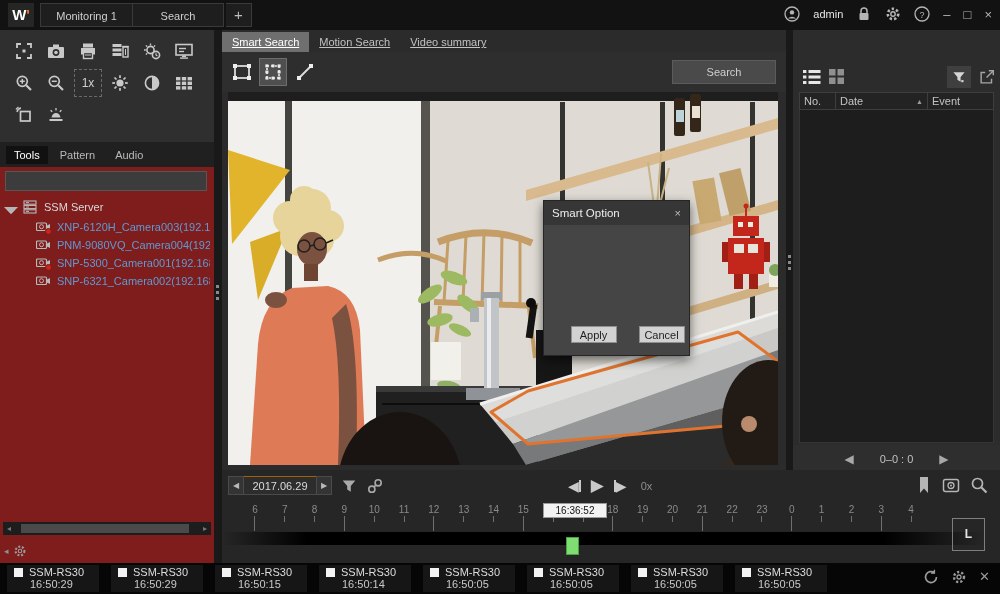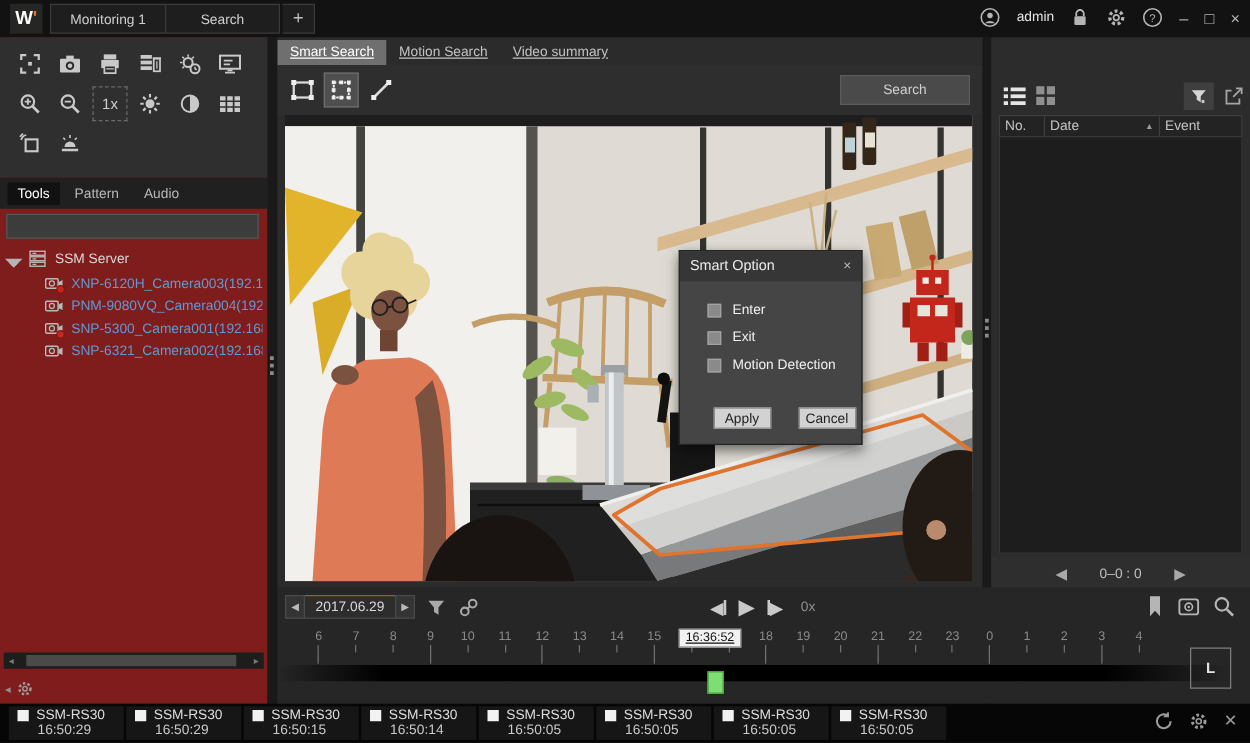--- a/index.html
+++ b/index.html
@@ -86,21 +86,21 @@
   .tr-ic .bar { width:2px; height:12px; background:#c9c9c9; }
   .speed { color:#8f8f8f; margin-left:4px; }
   .pb-right { position:absolute; right:12px; top:6px; display:flex; gap:10px; }
   .tl-labels { position:absolute; left:18px; top:34px; width:686px; display:flex; }
   .tick { flex:1 1 0; display:flex; flex-direction:column; align-items:center; }
   .tick .tl { color:#8a8a8a; font-size:10px; height:12px; }
   .tick .tline { width:1px; height:6px; background:#6f6f6f; }
   .tick.major .tline { height:15px; }
   .tl-band { position:absolute; left:0; top:62px; width:770px; height:13px;
     background:linear-gradient(to right, rgba(0,0,0,0) 0%, #000 11%, #000 86%, rgba(0,0,0,0) 99%); }
-  .tl-tip { position:absolute; left:321px; top:33px; width:50px; height:15px; background:#f2f2f2; border:1px solid #9a9a9a; color:#111; font-size:10px; text-align:center; line-height:14px; z-index:3;text-decoration:underline; }
+  .tl-tip { position:absolute; left:321px; top:33px; width:64px; height:15px; background:#f2f2f2; border:1px solid #9a9a9a; color:#111; font-size:10px; text-align:center; line-height:14px; z-index:3; }
   .tl-marker { position:absolute; left:344px; top:67px; width:13px; height:18px; background:#7ede72; border:1px solid #49a33e; z-index:2; }
   .live-btn { position:absolute; left:730px; top:48px; width:33px; height:33px; border:1px solid #7e7e7e; color:#e2e2e2; font-weight:bold; text-align:center; line-height:31px; font-size:12px; }
 
   
   .right-panel { position:absolute; left:793px; top:30px; width:207px; height:442px; background:#2c2c2c; }
   .rp-tools { position:absolute; left:7px; top:36px; width:193px; height:24px; }
   .rp-ic { position:absolute; top:2px; }
   .rp-chip { position:absolute; left:147px; top:0; width:24px; height:22px; background:#3f3f3f; display:flex; align-items:center; justify-content:center; }
   .rp-table-head { position:absolute; left:6px; top:62px; width:195px; height:18px; display:flex; background:#232323; border:1px solid #3e3e3e; color:#c4c4c4; }
   .col { padding:2px 4px; border-right:1px solid #3e3e3e; display:flex; align-items:center; justify-content:space-between; }
@@ -587,37 +587,20 @@
           <circle cx="521" cy="332" r="8" fill="#b98a6e"></circle>
         </g>
       </svg>
 
       
       <div class="dialog" style="left:315px;top:108px;">
         <div class="dlg-title">
           <span>Smart Option</span>
           <span class="dlg-close">×</span>
         </div>
-        <div class="dlg-opts">
-
-            <div class="dlg-opt">
-              <span class="cbx"></span>
-              <span class="ol">Enter</span>
-            </div>
-
-            <div class="dlg-opt">
-              <span class="cbx"></span>
-              <span class="ol">Exit</span>
-            </div>
-
-            <div class="dlg-opt">
-              <span class="cbx"></span>
-              <span class="ol">Motion Detection</span>
-            </div>
-          </div>
         <div class="dlg-btns">
           <div class="dlg-btn">Apply</div>
           <div class="dlg-btn">Cancel</div>
         </div>
       </div>
     </div>
   </div>
 
   <div class="vsplit" style="left:786px;width:7px;">
       <span class="dots" style="top:225px;left:2px;">
@@ -823,21 +806,21 @@
           <span class="tline"></span>
         </div>
       </div>
     <div class="tl-band"></div>
     <div class="tl-tip">16:36:52</div>
     <div class="tl-marker"></div>
     <div class="live-btn">L</div>
   </div>
 
   <div class="bstrip">
-    <span style="display:flex;gap:2px;">
+    <span style="display:flex;gap:12px;">
 
         <span class="bcell">
           <span class="r1">
             <span class="cb"></span>
             <span class="nm">SSM-RS30</span>
           </span>
           <span class="tm" style="display:block;">16:50:29</span>
         </span>
 
         <span class="bcell">

